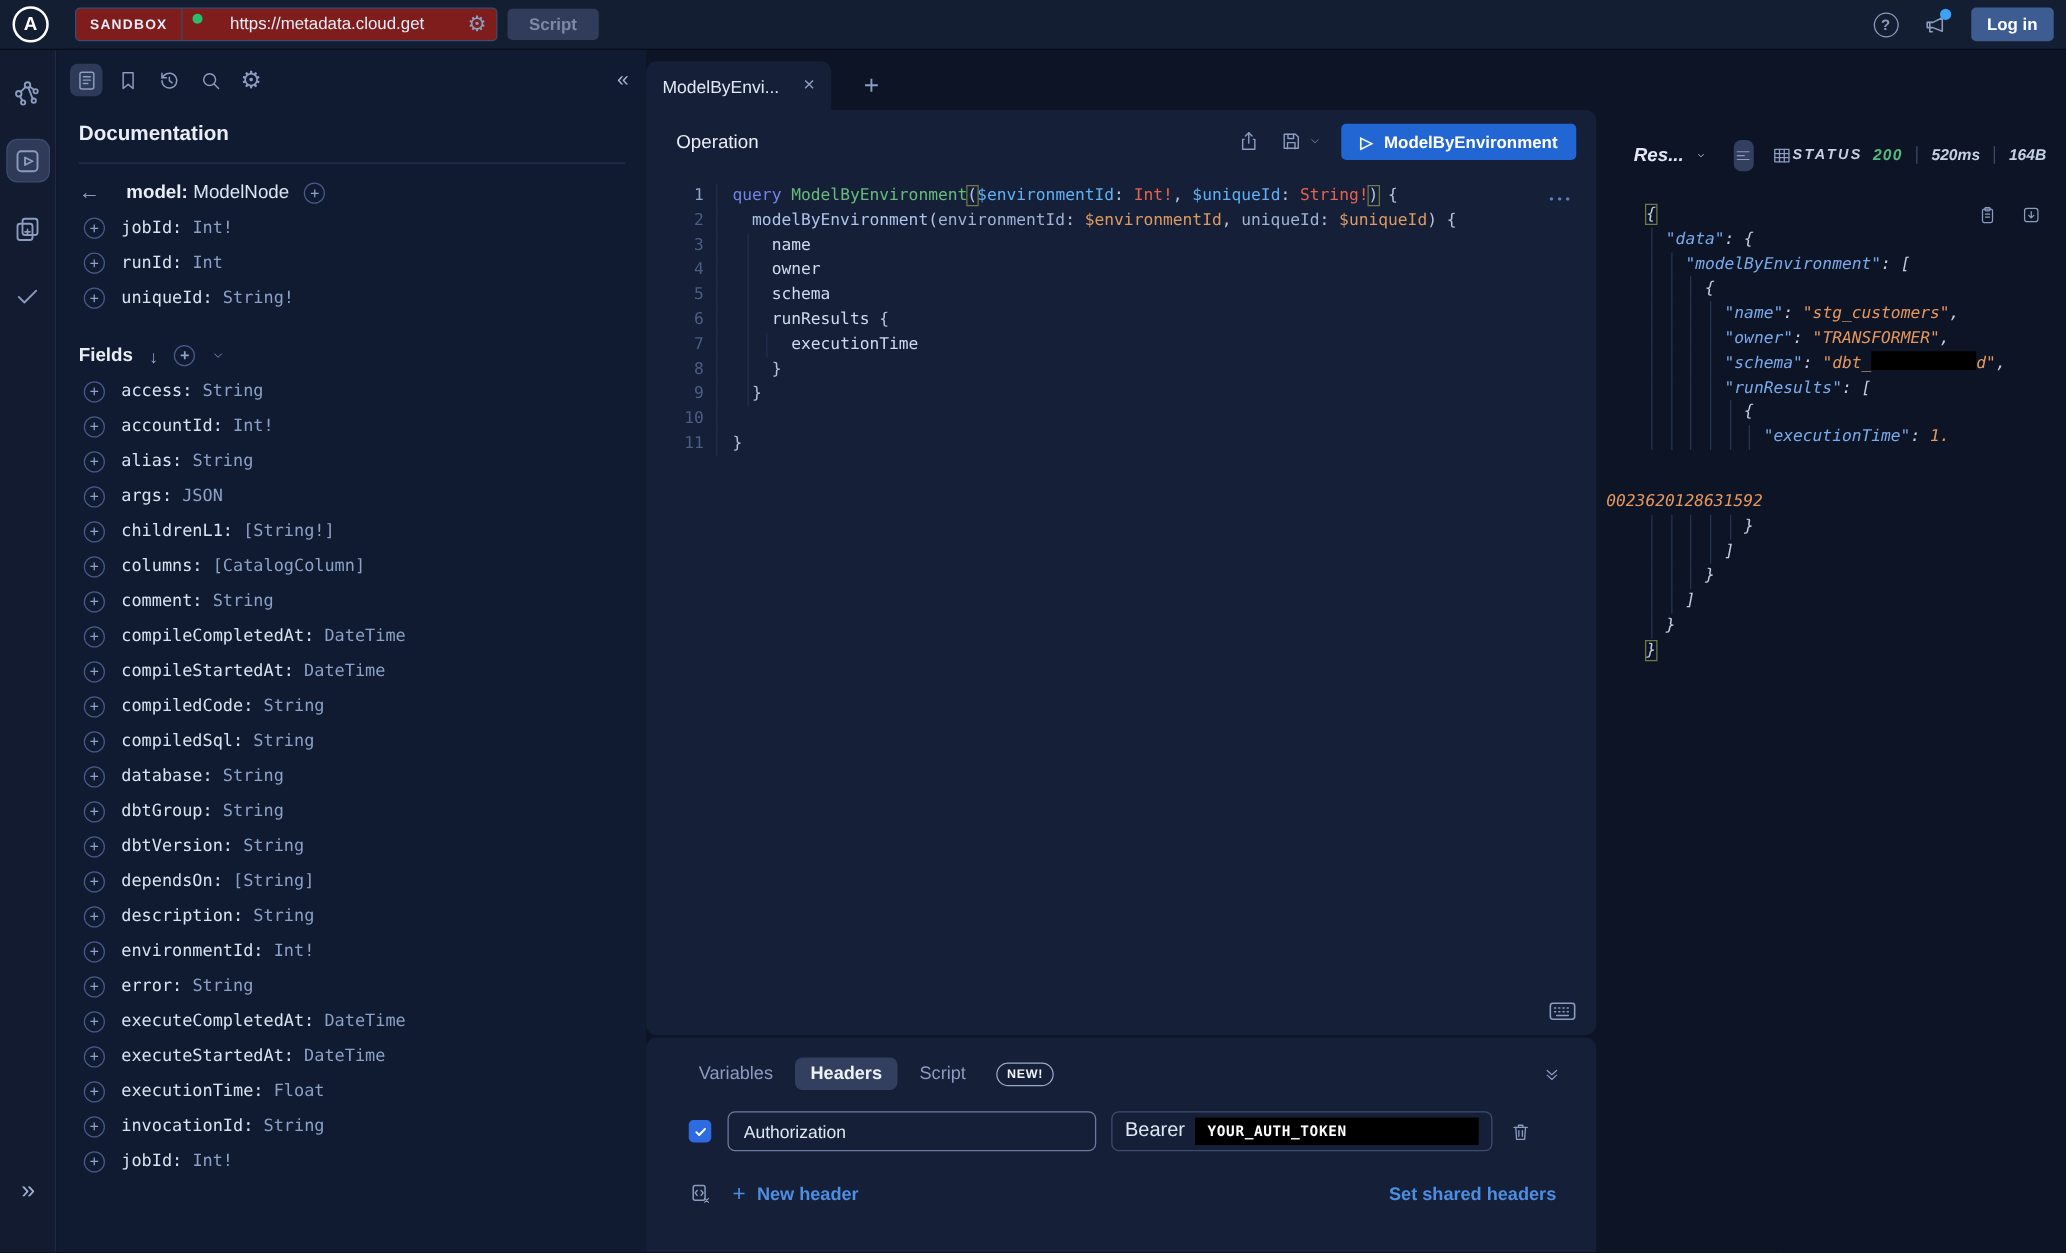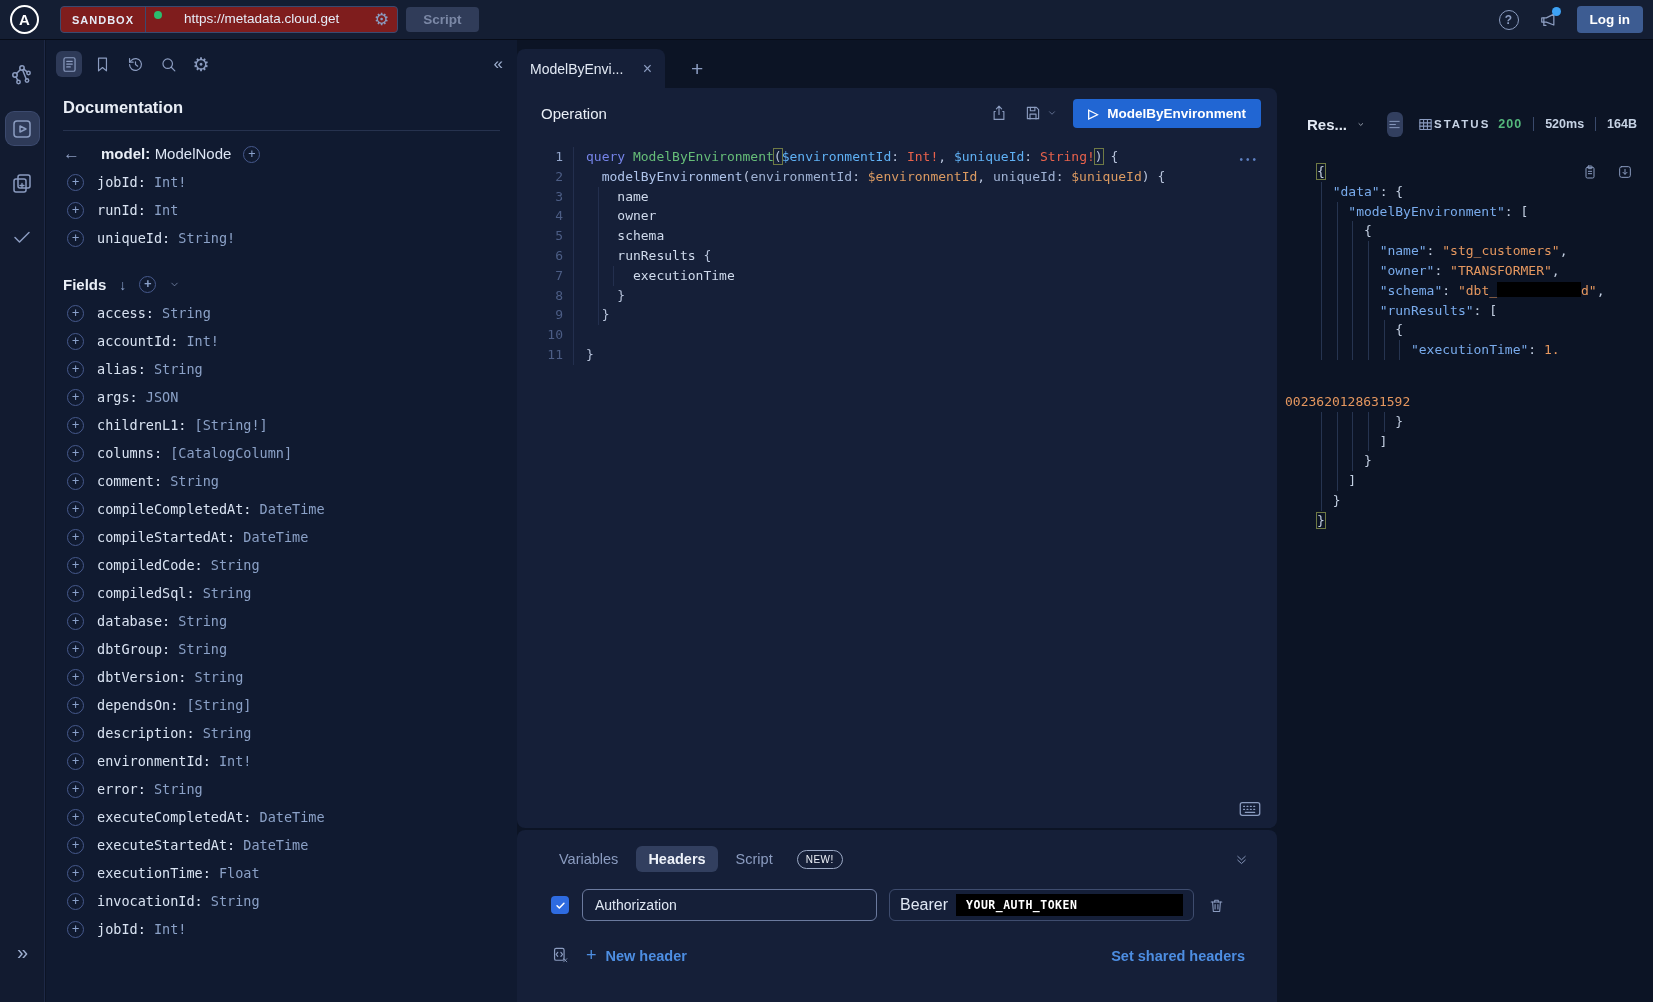--- a/index.html
+++ b/index.html
@@ -91,21 +91,21 @@
   .seg.mb { outline:1px solid #6f7a45; }
   .editor-menu { position:absolute; top:66px; right:18px; color:#5d7fc0; font-size:10px; letter-spacing:3px; }
   .kbd-btn { position:absolute; right:16px; bottom:10px; }
 
   
   .req-panel { position:absolute; top:790px; left:0; right:8px; bottom:0; background:#151f38;
                border-radius:8px 8px 0 0; }
   .req-tabs { display:flex; align-items:center; gap:6px; padding:16px 24px 0 30px; }
   .req-tab { color:#8b9cc0; font-size:14.5px; padding:5px 12px; border-radius:6px; }
   .req-tab.active { background:#323f5f; color:#eef2f9; font-weight:700; }
-  .new-badge { border:1.5px solid #9aa8c4; color:#eef2f9; font-size:10px; font-weight:400; letter-spacing:.5px;
+  .new-badge { border:1.5px solid #9aa8c4; color:#eef2f9; font-size:10px; font-weight:700; letter-spacing:.5px;
                border-radius:10px; padding:3px 8px; margin-left:6px;text-align:center; }
   .collapse-req { margin-left:auto; margin-right:4px; }
   .auth-row { display:flex; align-items:center; padding:17px 36px 0 34px; }
   .checkbox { width:18px; height:18px; border-radius:4px; background:#2e6be0; display:flex; align-items:center;
               justify-content:center; flex:none; }
   .hkey-input { margin-left:13px; width:295px; height:32px; background:transparent; border:1px solid #6b7a9e;
                 border-radius:6px; color:#dfe7f3; font-size:14px; padding:0 12px;
                 font-family:"Liberation Sans", sans-serif; }
   .hval-box { margin-left:12px; width:305px; height:32px; border:1px solid #3e4c6e; border-radius:6px;
               display:flex; align-items:center; padding:0 10px; gap:8px; }
@@ -113,21 +113,21 @@
   .token { background:#000; color:#fff; font-family:"DejaVu Sans Mono", monospace; font-weight:700;
            font-size:11.5px; letter-spacing:.5px; padding:4px 10px; flex:1; }
   .trash-btn { margin-left:14px; }
   .footer-row { display:flex; align-items:center; padding:24px 32px 0 34px; }
   .newheader-link { display:flex; align-items:center; gap:9px; margin-left:16px; color:#4d8ee2;
                     font-weight:700; font-size:14.5px; }
   .plus-sign { font-size:18px; font-weight:400; }
   .shared-link { margin-left:auto; color:#4d8ee2; font-weight:700; font-size:14.5px; }
 
   
-  .response { position:absolute; left:1285px; top:40px; right:0; bottom:0; padding-top:60px; }
+  .response { position:absolute; left:1285px; top:40px; right:0; bottom:0; padding-top:60px;font-style:italic; }
   .resp-header { height:48px; display:flex; align-items:center; padding:0 16px 0 22px; }
   .resp-title { font-size:15px; font-weight:700; color:#e2e9f4; }
   .resp-title-chev { margin-left:10px; }
   .view-pill { margin-left:22px; width:28px; height:25px; background:#323f5f; border-radius:6px;
                display:flex; align-items:center; justify-content:center; }
   .grid-btn { margin-left:14px; }
   .status-group { margin-left:auto; display:flex; align-items:center; font-size:12.5px; font-weight:600; color:#c6d2e4; }
   .status-label { letter-spacing:2px; font-size:11.5px; }
   .status-code { color:#55b97d; margin-left:8px; letter-spacing:1px; }
   .stat-div { width:1px; height:14px; background:#3a4a6c; margin:0 11px; }

